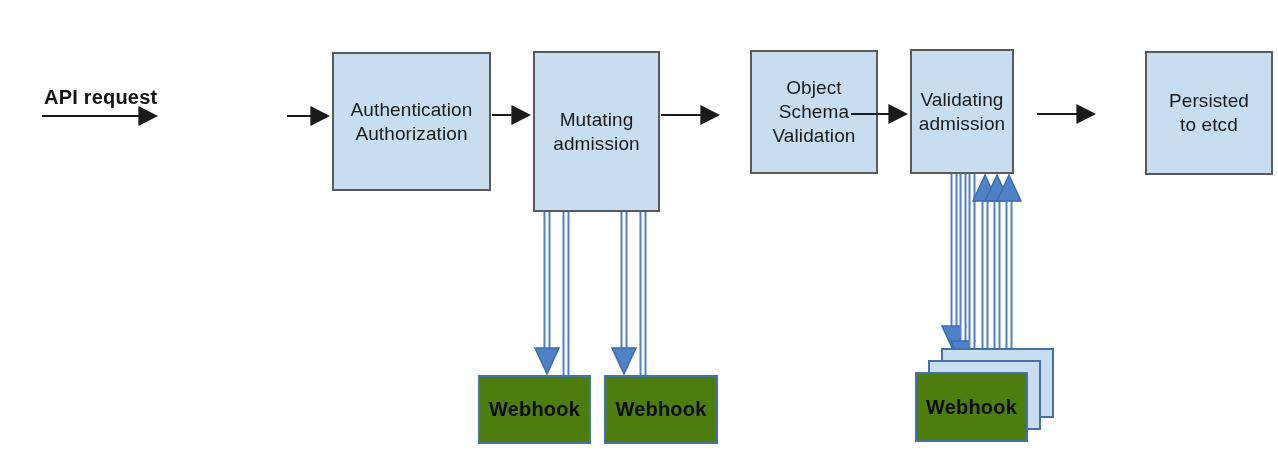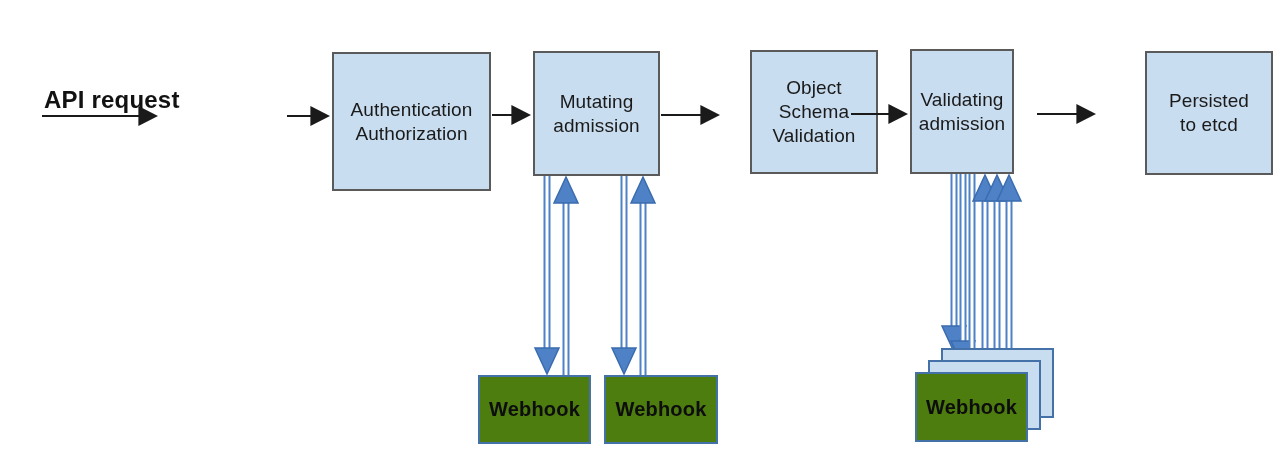--- a/index.html
+++ b/index.html
@@ -47,21 +47,21 @@
     letter-spacing: 0.2px;
   }
   .webhook-ghost {
     position: absolute;
     box-sizing: border-box;
     background: #c9ddf0;
     border: 2px solid #4472a8;
   }
   .entry-label {
     position: absolute;
-    font-size: 24px;
+    font-size: 20px;
     font-weight: bold;
     color: #121212;
     letter-spacing: 0.2px;
     white-space: nowrap;
   }
   .svg-layer {
     position: absolute;
     left: 0;
     top: 0;
     width: 1278px;
@@ -141,21 +141,21 @@
       <use href="#bluehead-up" x="1009" y="175"></use>
     </g>
   </svg>
 
 
   <div class="stage-box" style="left:332px; top:52px; width:159px; height:139px;">
     <span>Authentication
 Authorization</span>
   </div>
 
-  <div class="stage-box" style="left:533px; top:51px; width:127px; height:125px;">
+  <div class="stage-box" style="left:533px; top:51px; width:127px; height:161px;">
     <span>Mutating
 admission</span>
   </div>
 
   <div class="stage-box" style="left:750px; top:50px; width:128px; height:124px;">
     <span>Object
 Schema
 Validation</span>
   </div>
 

